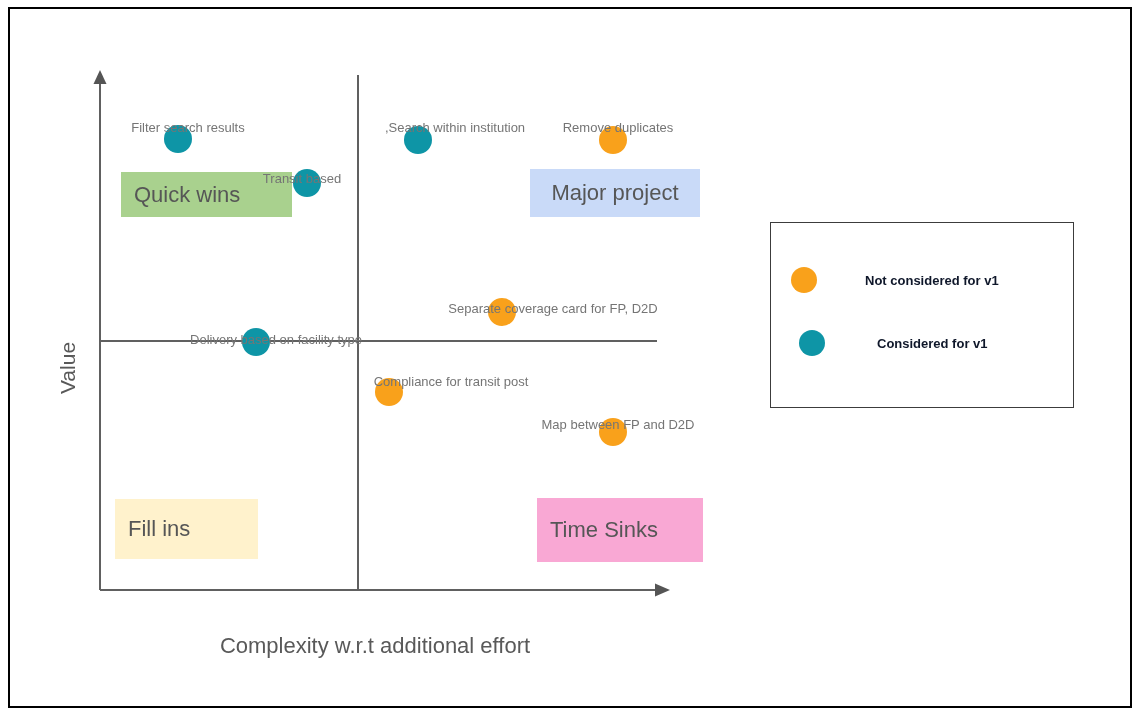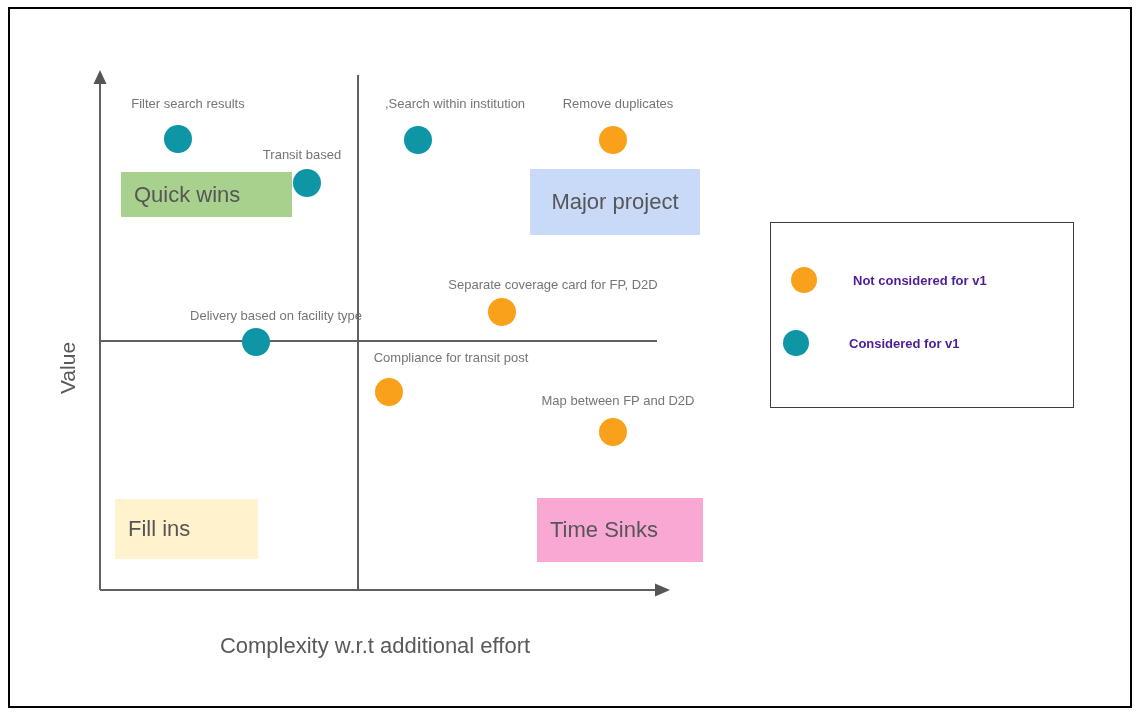--- a/index.html
+++ b/index.html
@@ -6,53 +6,53 @@
   html,body { width:1140px; height:716px; background:#ffffff;
     font-family:"Liberation Sans", sans-serif; position:relative; overflow:hidden; }
   .frame { position:absolute; left:8px; top:7px; width:1124px; height:701px;
     border:2px solid #000; background:#fff; }
   .axes-svg { position:absolute; left:0; top:0; width:1140px; height:716px; }
   .quad { position:absolute; display:flex; align-items:center;
     font-size:22px; color:#565656; padding:0 13px; white-space:nowrap; }
   .quad.center { justify-content:center; padding:0; }
   .dot { position:absolute; width:28px; height:28px; border-radius:50%; }
   .point-label { position:absolute; transform:translateX(-50%);
-    white-space:nowrap; font-size:13px; color:#757575; }
+    white-space:nowrap; font-size:13px; color:#757575;margin-top:24px; }
   .axis-label-y { position:absolute; left:68px; top:368px;
     transform:translate(-50%,-50%) rotate(-90deg);
     font-size:21px; color:#595959; white-space:nowrap; }
   .axis-label-x { position:absolute; left:375px; top:633px;
     transform:translateX(-50%); font-size:22px; color:#595959; white-space:nowrap; }
   .legend { position:absolute; left:770px; top:222px; width:304px; height:186px;
     border:1.5px solid #3c3c3c; background:#fff; }
   .legend-row { position:absolute; display:flex; align-items:center;
-    font-size:13px; font-weight:bold; color:#4c1d95; white-space:nowrap; }
+    font-size:13px; font-weight:bold; color:#0f172a; white-space:nowrap;gap:12px; }
   .legend-row.r1 { left:20px; top:44px; }
-  .legend-row.r2 { left:12px; top:107px; }
+  .legend-row.r2 { left:28px; top:107px; }
   .legend-dot { width:26px; height:26px; border-radius:50%; flex:0 0 auto; }
   .legend-row.r1 .legend-label { margin-left:36px; }
   .legend-row.r2 .legend-label { margin-left:40px; }
 </style>
 </head>
 <body>
 
 <div class="frame"></div>
 
 <svg class="axes-svg" viewBox="0 0 1140 716" xmlns="http://www.w3.org/2000/svg">
   <line x1="100" y1="80" x2="100" y2="590" stroke="#606060" stroke-width="2"></line>
   <polygon points="100,70 93.5,84 106.5,84" fill="#555555"></polygon>
   <line x1="100" y1="590" x2="658" y2="590" stroke="#606060" stroke-width="2"></line>
   <polygon points="670,590 655,583.5 655,596.5" fill="#555555"></polygon>
   <line x1="358" y1="75" x2="358" y2="589" stroke="#606060" stroke-width="2"></line>
   <line x1="101" y1="341" x2="657" y2="341" stroke="#606060" stroke-width="2"></line>
 </svg>
 
 <div id="quadrant-layer">
     <div class="quad" style="left: 121px; top: 172px; width: 171px; height: 45px; background: rgb(169, 209, 142);">Quick wins</div>
-    <div class="quad center" style="left: 530px; top: 169px; width: 170px; height: 66px; background: rgb(201, 218, 248);">Major project</div>
+    <div class="quad center" style="left: 530px; top: 169px; width: 170px; height: 48px; background: rgb(201, 218, 248);">Major project</div>
     <div class="quad" style="left: 115px; top: 499px; width: 143px; height: 60px; background: rgb(255, 242, 204);">Fill ins</div>
     <div class="quad" style="left: 537px; top: 498px; width: 166px; height: 64px; background: #f9a8d4;">Time Sinks</div>
   </div>
 <div id="points-layer">
     <div class="dot" style="left: 164px; top: 125px; background: rgb(14, 149, 166);"></div>
     <div class="point-label" style="left: 188px; top: 96px;">Filter search results</div>
     <div class="dot" style="left: 293px; top: 169px; background: rgb(14, 149, 166);"></div>
     <div class="point-label" style="left: 302px; top: 147px;">Transit based</div>
     <div class="dot" style="left: 404px; top: 126px; background: rgb(14, 149, 166);"></div>
     <div class="point-label" style="left: 455px; top: 96px;">,Search within institution</div>

